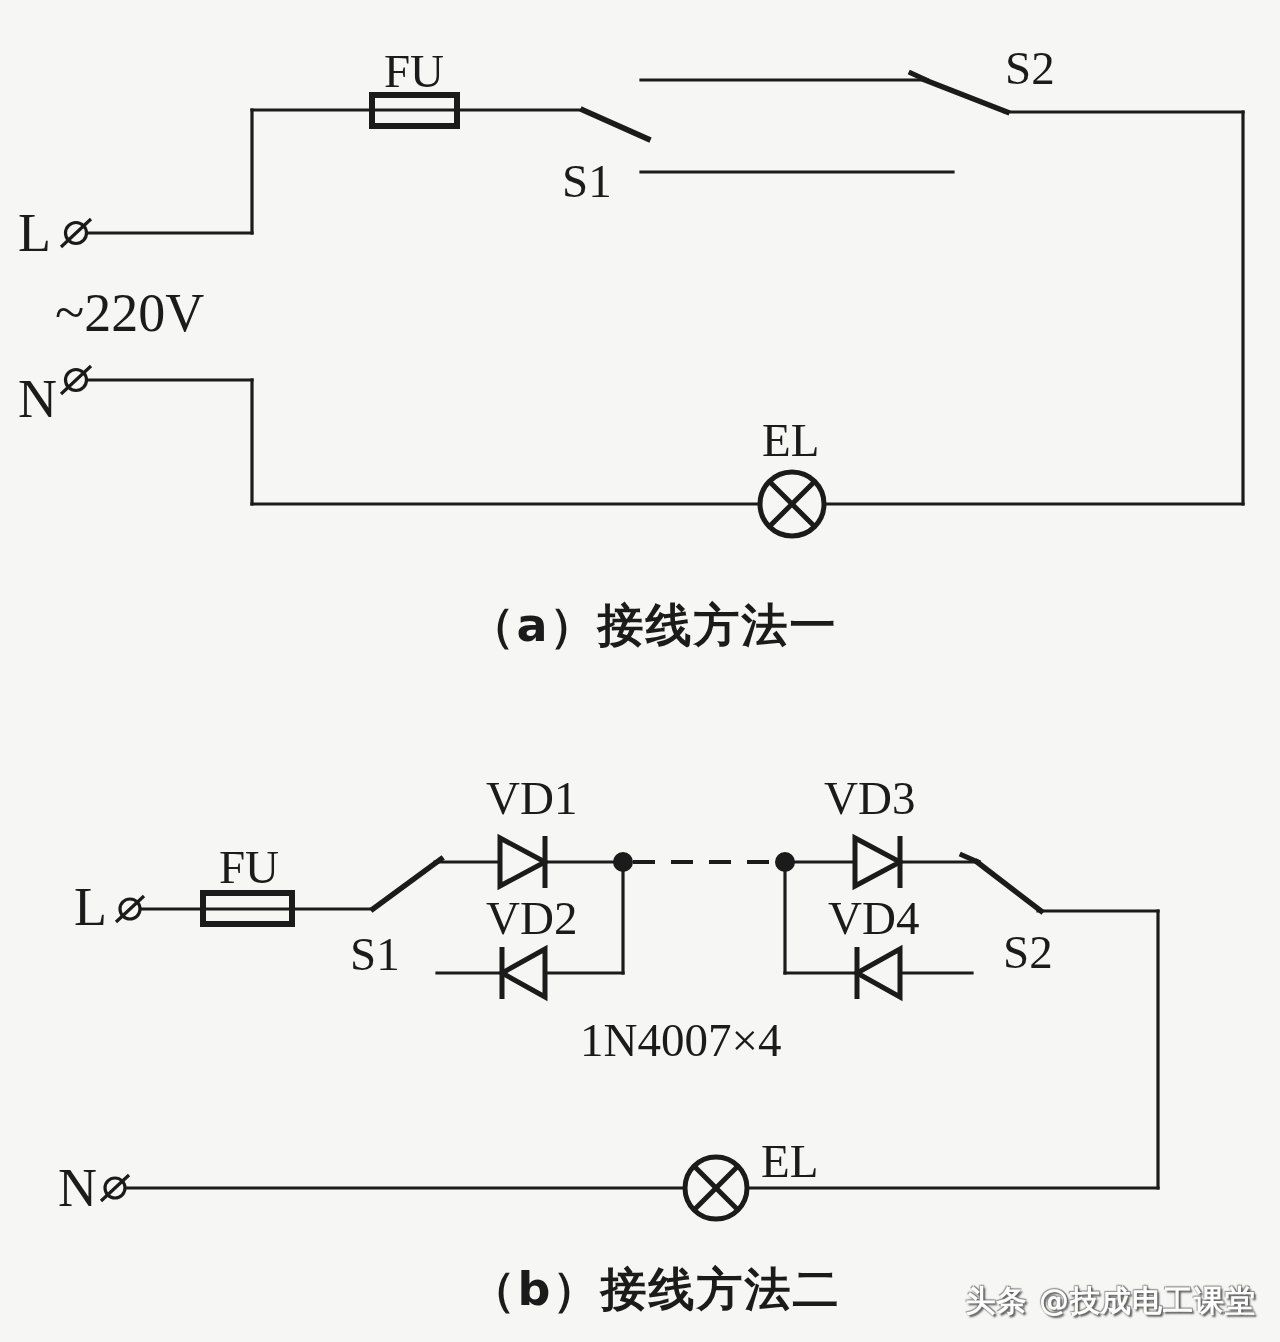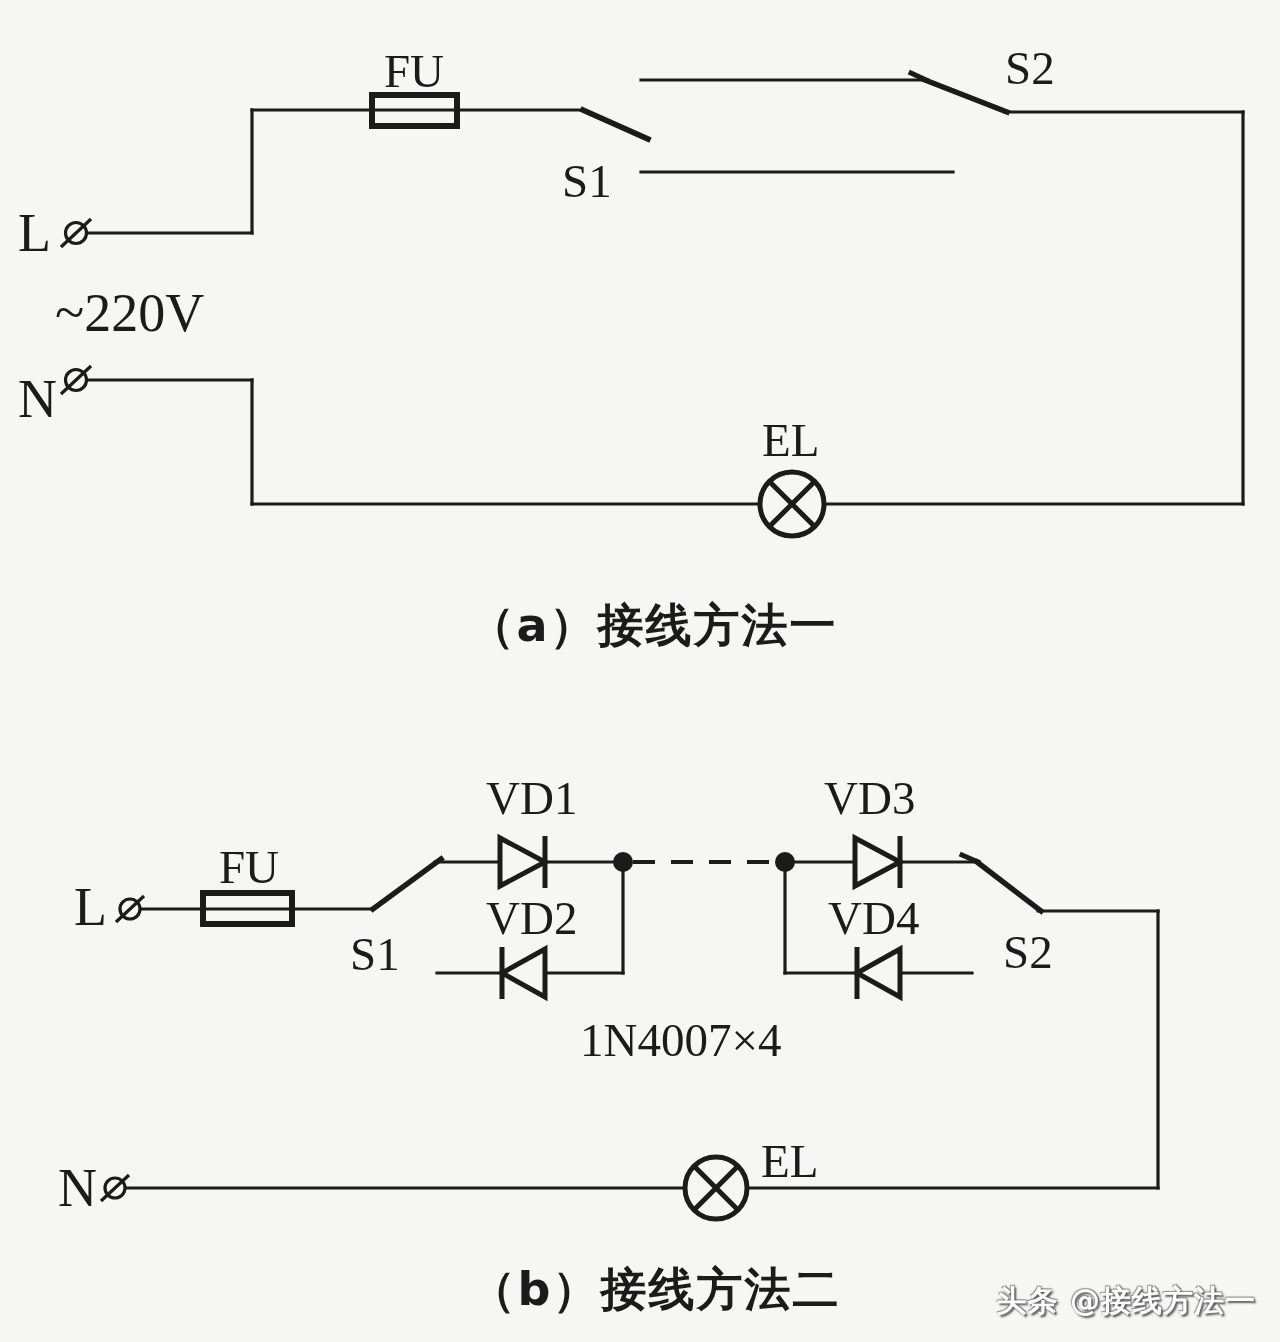--- a/index.html
+++ b/index.html
@@ -148,14 +148,14 @@
     <text class="lbl med" x="486" y="814">VD1</text>
     <text class="lbl med" x="486" y="934">VD2</text>
     <text class="lbl med" x="824" y="814">VD3</text>
     <text class="lbl med" x="828" y="934">VD4</text>
     <text class="lbl med" x="580" y="1056">1N4007×4</text>
     <text class="lbl med" x="761" y="1177">EL</text>
     <text class="cap" x="655" y="1305">（b）接线方法二</text>
   </g>
 </svg>
 
-<div class="watermark">头条 @接线方法一</div>
+<div class="watermark">头条 @技成电工课堂</div>
 </div>
 
 </body></html>

